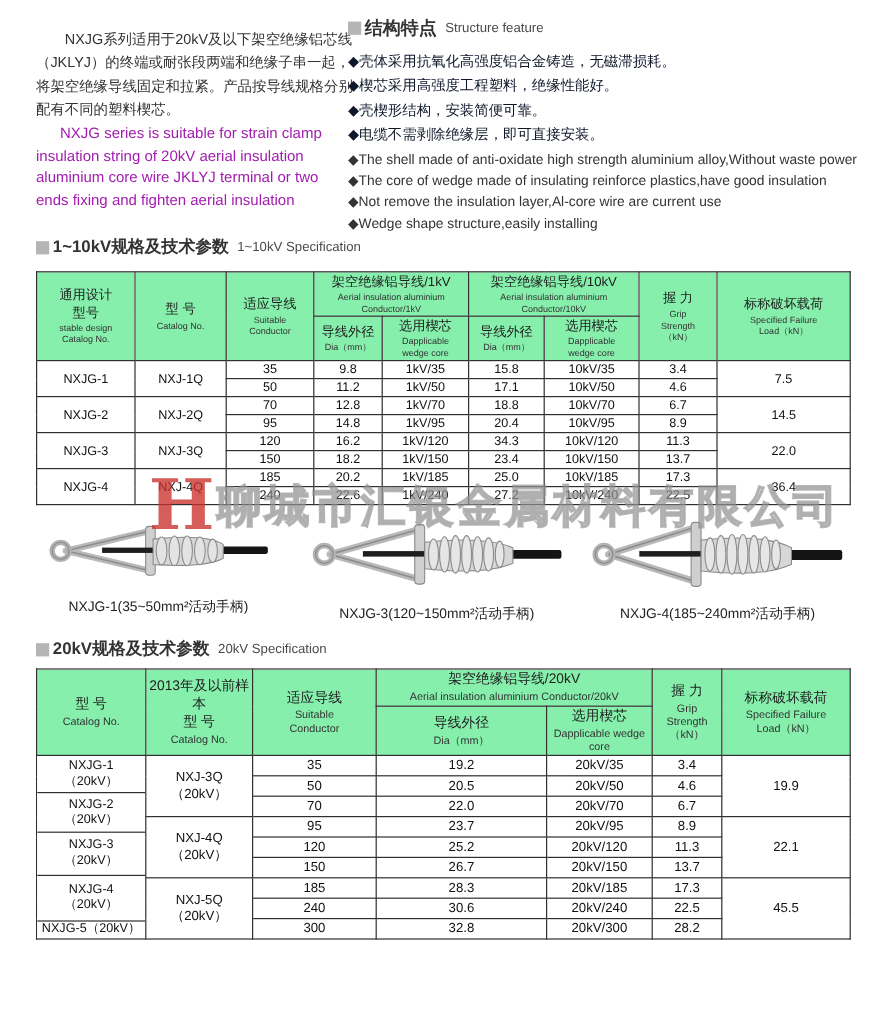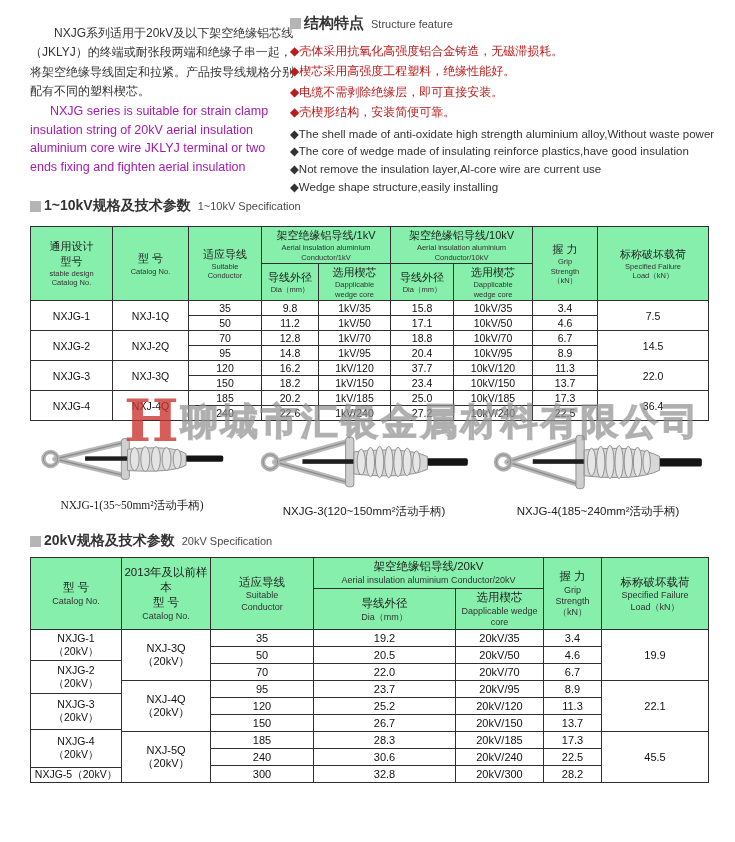--- a/index.html
+++ b/index.html
@@ -20,21 +20,21 @@
   .spec-title .zh { font-size:14px; }
 
   
   .app { left:30px; top:14px; width:264px; }
   .app-zh { margin-top:10px; font-size:12px; line-height:1.62; text-indent:2em; color:#333; }
   .app-en { font-size:12.5px; line-height:1.5; text-indent:1.6em; color:#a21caf; }
 
   
   .feat { left:290px; top:14px; width:440px; }
   .feat .zh-bullets { margin-top:8px; }
-  .feat .zh-bullets div { font-size:12px; line-height:1.7; color:#b91c1c; white-space:nowrap; }
+  .feat .zh-bullets div { font-size:12px; line-height:1.7; color:#0f172a; white-space:nowrap; }
   .feat .en-bullets { margin-top:3px; }
   .feat .en-bullets div { font-size:11.5px; line-height:1.55; color:#333; white-space:nowrap; }
 
   
   table { border-collapse:collapse; table-layout:fixed; width:100%; }
   th,td { border:1px solid #2f2f2f; text-align:center; vertical-align:middle; overflow:hidden; }
   th { background:#86efac; font-weight:normal; padding:1px 0; }
   td { background:#fff; }
   .zh-h { display:block; font-size:11px; line-height:1.3; color:#1d1d1d; white-space:pre-line; }
   .en-h { display:block; font-size:7.5px; line-height:1.25; color:#333; white-space:pre-line; margin-top:1px; }
@@ -55,21 +55,21 @@
                  border-bottom:1px solid #2f2f2f; font-size:10.5px; line-height:1.25;
                  white-space:pre-line; }
   .stack > div:last-child { border-bottom:none; }
 
   
   .spec1-title { left:30px; top:197px; }
   .spec20-title { left:30px; top:532px; }
 
   
   .fig { top:428px; display:flex; flex-direction:column; align-items:center; }
-  .fig1 { left:28px;  width:208px;font-family:Liberation Serif, serif; }
+  .fig1 { left:28px;  width:208px; }
   .fig2 { left:246px; width:236px; }
   .fig3 { left:482px; width:232px; }
   .fig svg { display:block; }
   .fig-cap { margin-top:8px; font-size:11.5px; color:#222; white-space:nowrap; }
 
   
   .wm { left:124px; top:392px; display:flex; align-items:center; z-index:6; pointer-events:none; }
   .wm-logo { font-family:"DejaVu Serif","Liberation Serif",serif; font-weight:bold;
              font-size:58px; line-height:1; color:rgba(201,48,44,0.78); margin-right:2px; }
   .wm-text { font-size:37px; font-weight:bold; letter-spacing:3px; line-height:1;
@@ -85,22 +85,22 @@
 
 <div class="abs feat">
   <div class="sec-title">
     <span class="sq"></span>
     <span class="zh">结构特点</span>
     <span class="en">Structure feature</span>
   </div>
   <div class="zh-bullets">
     <div>◆壳体采用抗氧化高强度铝合金铸造，无磁滞损耗。</div>
     <div>◆楔芯采用高强度工程塑料，绝缘性能好。</div>
+    <div>◆壳楔形结构，安装简便可靠。</div>
     <div>◆电缆不需剥除绝缘层，即可直接安装。</div>
-    <div>◆壳楔形结构，安装简便可靠。</div>
   </div>
   <div class="en-bullets">
     <div>◆The shell made of anti-oxidate high strength aluminium alloy,Without waste power</div>
     <div>◆The core of wedge made of insulating reinforce plastics,have good insulation</div>
     <div>◆Not remove the insulation layer,Al-core wire are current use</div>
     <div>◆Wedge shape structure,easily installing</div>
   </div>
 </div>
 
 <div class="abs sec-title spec-title spec1-title">
@@ -221,21 +221,21 @@
     <td>10kV/95</td>
     <td>8.9</td>
   </tr>
 
   <tr>
     <td rowspan="2">NXJG-3</td>
     <td rowspan="2">NXJ-3Q</td>
     <td>120</td>
     <td>16.2</td>
     <td>1kV/120</td>
-    <td>37.7</td>
+    <td>34.3</td>
     <td>10kV/120</td>
     <td>11.3</td>
     <td rowspan="2">22.0</td>
   </tr>
   <tr>
     <td>150</td>
     <td>18.2</td>
     <td>1kV/150</td>
     <td>23.4</td>
     <td>10kV/150</td>

